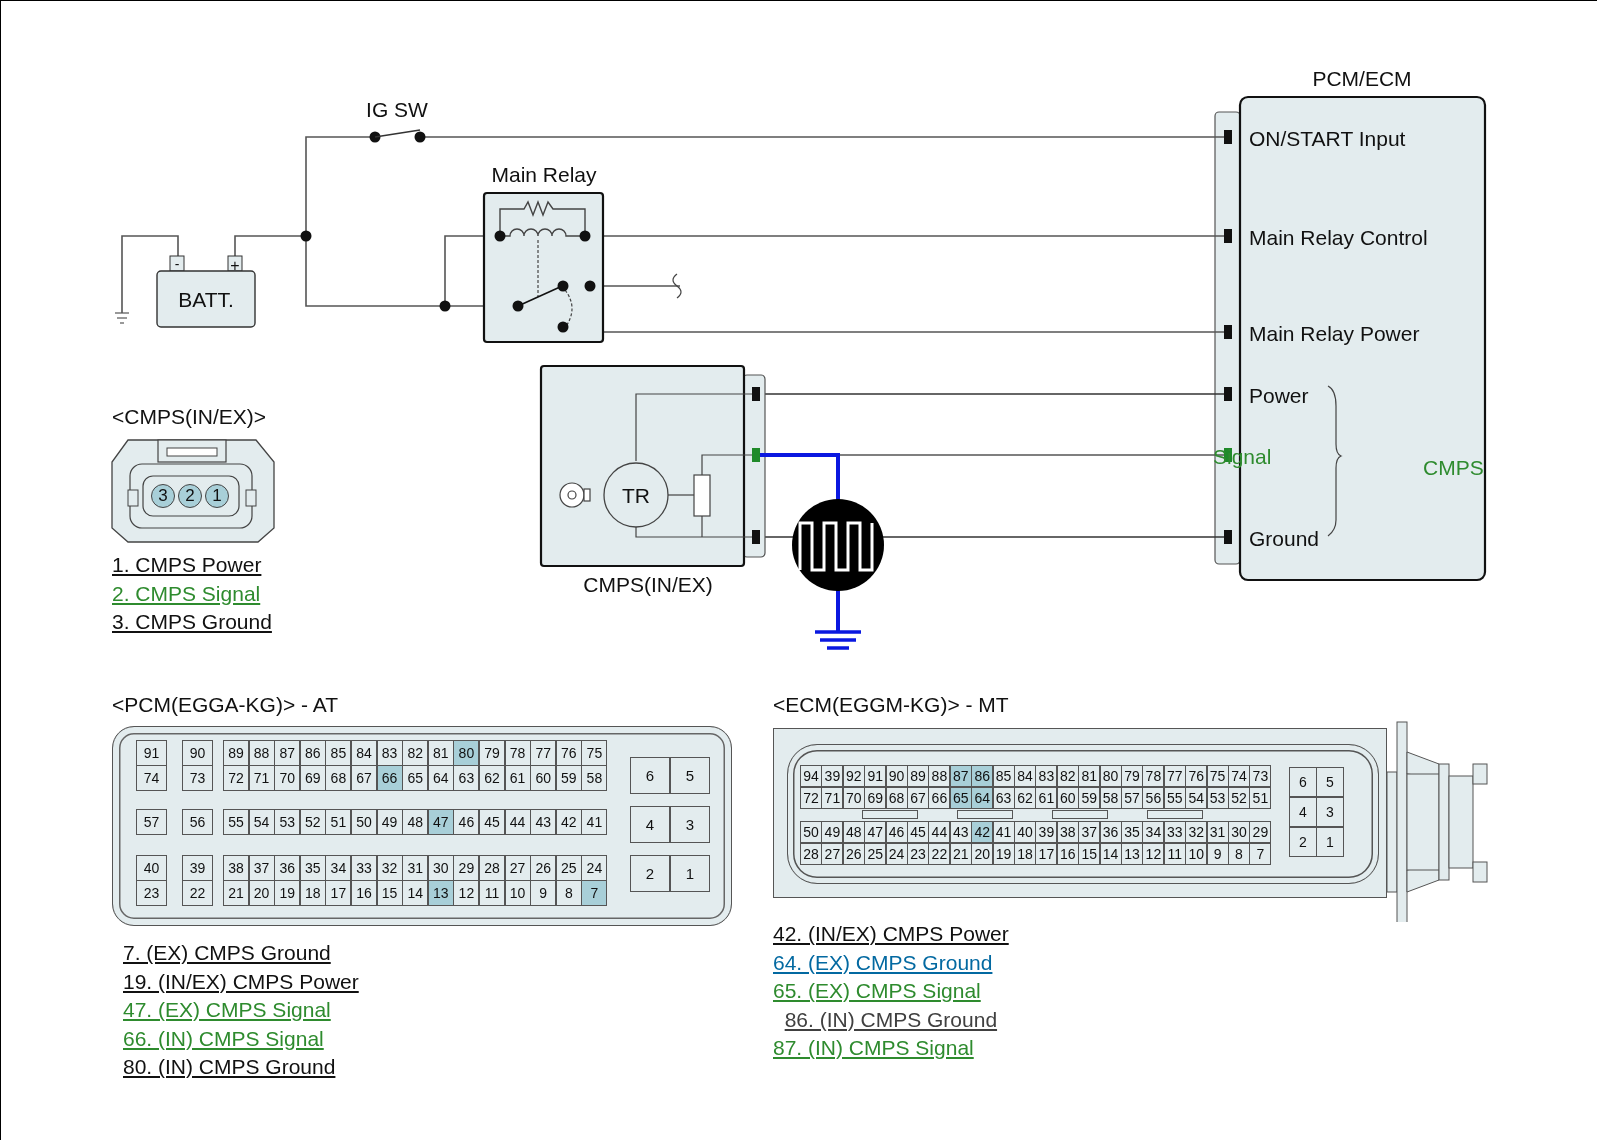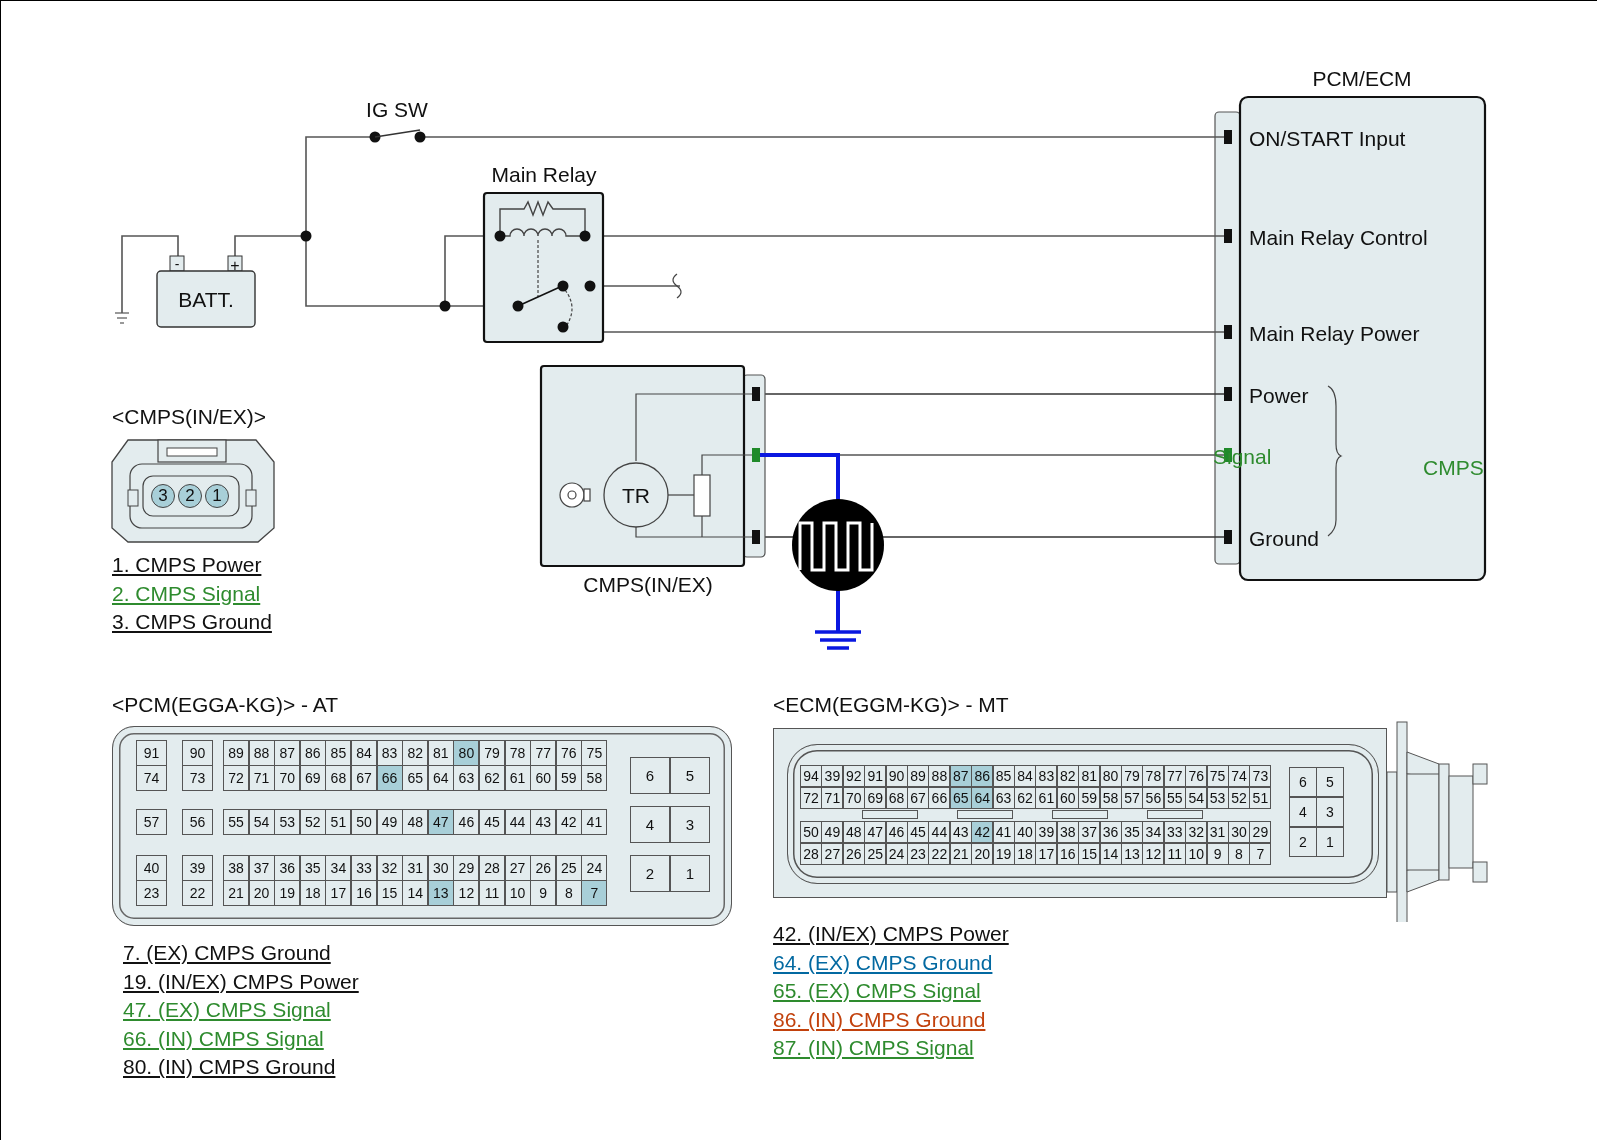--- a/index.html
+++ b/index.html
@@ -373,15 +373,15 @@
     <rect x="52" y="52" width="10" height="116" fill="#e3ecee" stroke="#555"></rect>
     <rect x="62" y="64" width="24" height="92" fill="#e3ecee" stroke="#555"></rect>
     <rect x="86" y="52" width="14" height="20" fill="#e3ecee" stroke="#555"></rect>
     <rect x="86" y="150" width="14" height="20" fill="#e3ecee" stroke="#555"></rect>
     </svg>
   </div>
 <div class="list" style="left:773px;top:920px;" id="ecm-legend">
     <div style="color: rgb(17, 17, 17);">42. (IN/EX) CMPS Power</div>
     <div style="color: #0369a1;">64. (EX) CMPS Ground</div>
     <div style="color: rgb(46, 139, 46);">65. (EX) CMPS Signal</div>
-    <div style="color: #c2410c;">86. (IN) CMPS Ground</div>
+    <div style="color: #404040; text-align: center;">86. (IN) CMPS Ground</div>
     <div style="color: rgb(46, 139, 46);">87. (IN) CMPS Signal</div>
   </div>
 
 </body></html>

